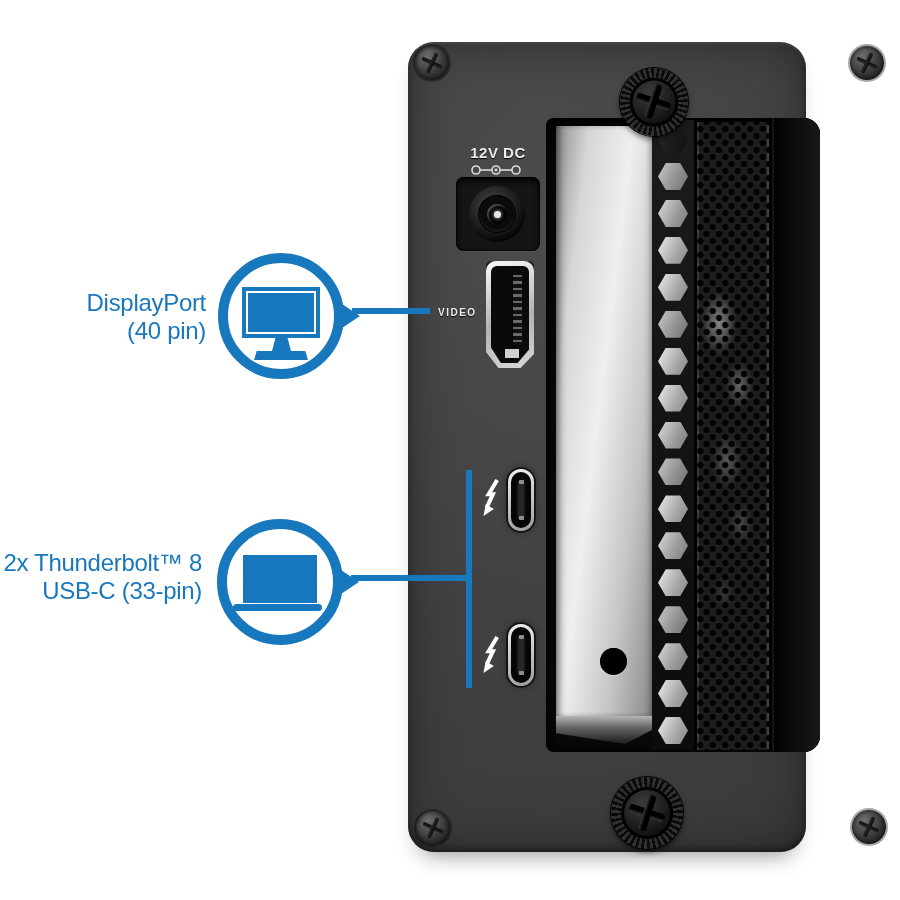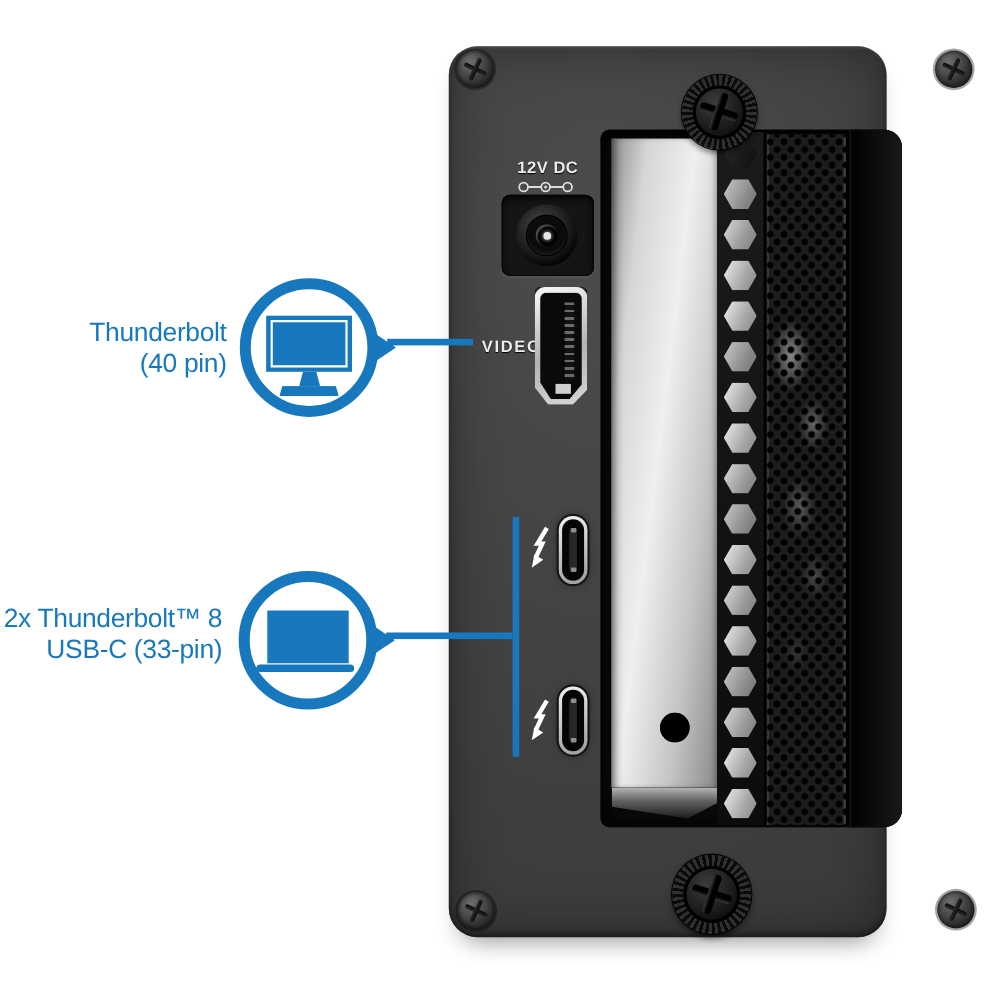--- a/index.html
+++ b/index.html
@@ -181,21 +181,21 @@
   .jack-inner{
     position:absolute;left:8px;top:8px;width:20px;height:20px;border-radius:50%;
     background:#000;box-shadow:inset 1.5px 1.5px 2px rgba(255,255,255,.35);
   }
   .jack-pin{
     position:absolute;left:6.5px;top:6.5px;width:7px;height:7px;border-radius:50%;
     background:#e6e6e6;box-shadow:0 0 4px rgba(255,255,255,.8);
   }
   
   .video-label{
-    position:absolute;left:30px;top:265px;color:#ededed;font-size:15px;font-weight:bold;
+    position:absolute;left:30px;top:265px;color:#ededed;font-size:10px;font-weight:bold;
     letter-spacing:1.5px;text-shadow:0 1px 1px #000;
   }
   .dp-port{
     position:absolute;left:78px;top:219px;width:48px;height:107px;
     background:linear-gradient(160deg,#fafafa,#b2b2b2 55%,#d8d8d8);
     border-radius:10px;
     clip-path:polygon(0% 0%,100% 0%,100% 87%,72% 100%,26% 100%,0% 85%);
     box-shadow:0 0 0 2px rgba(0,0,0,.55);
   }
   .dp-inner{
@@ -234,21 +234,21 @@
   .bolt{position:absolute;width:19px;height:40px;z-index:3;}
   .bolt-1{left:74px;top:436px;}
   .bolt-2{left:74px;top:593px;}
 </style>
 </head>
 <body>
 
 <div class="stage">
 
   <div class="callout-text c1-text">
-    <div>Thunderbolt</div>
+    <div>DisplayPort</div>
     <div>(40 pin)</div>
   </div>
   <div class="ring c1-ring"></div>
   <div class="tail c1-tail"></div>
   <div class="lead c1-line"></div>
   <div class="mon-screen"></div>
   <div class="mon-neck"></div>
   <div class="mon-base"></div>
 
   <div class="callout-text c2-text">

